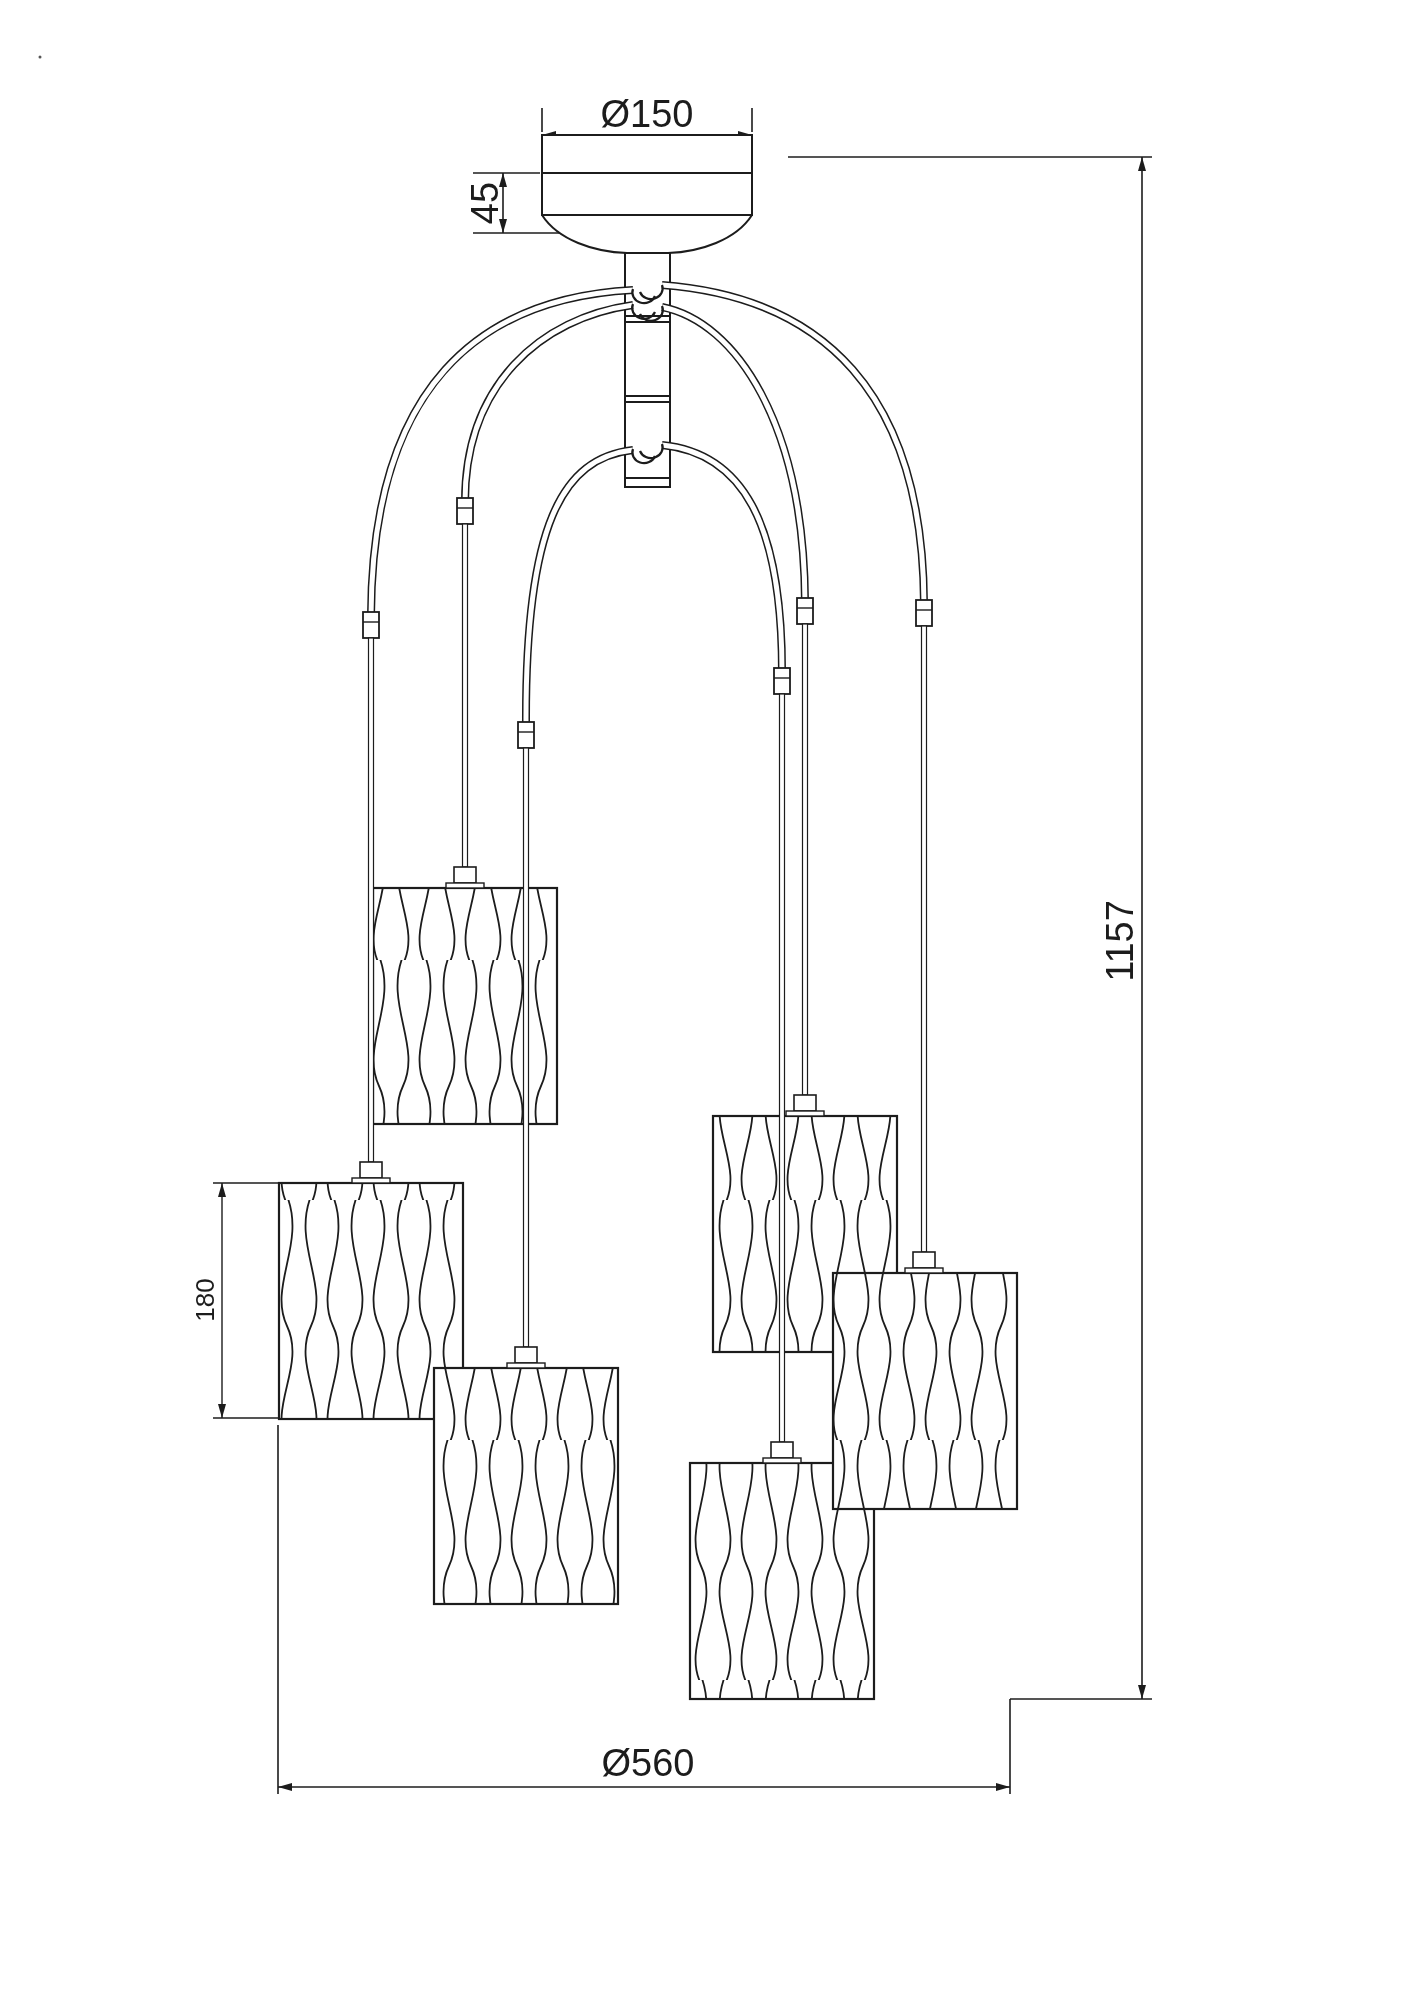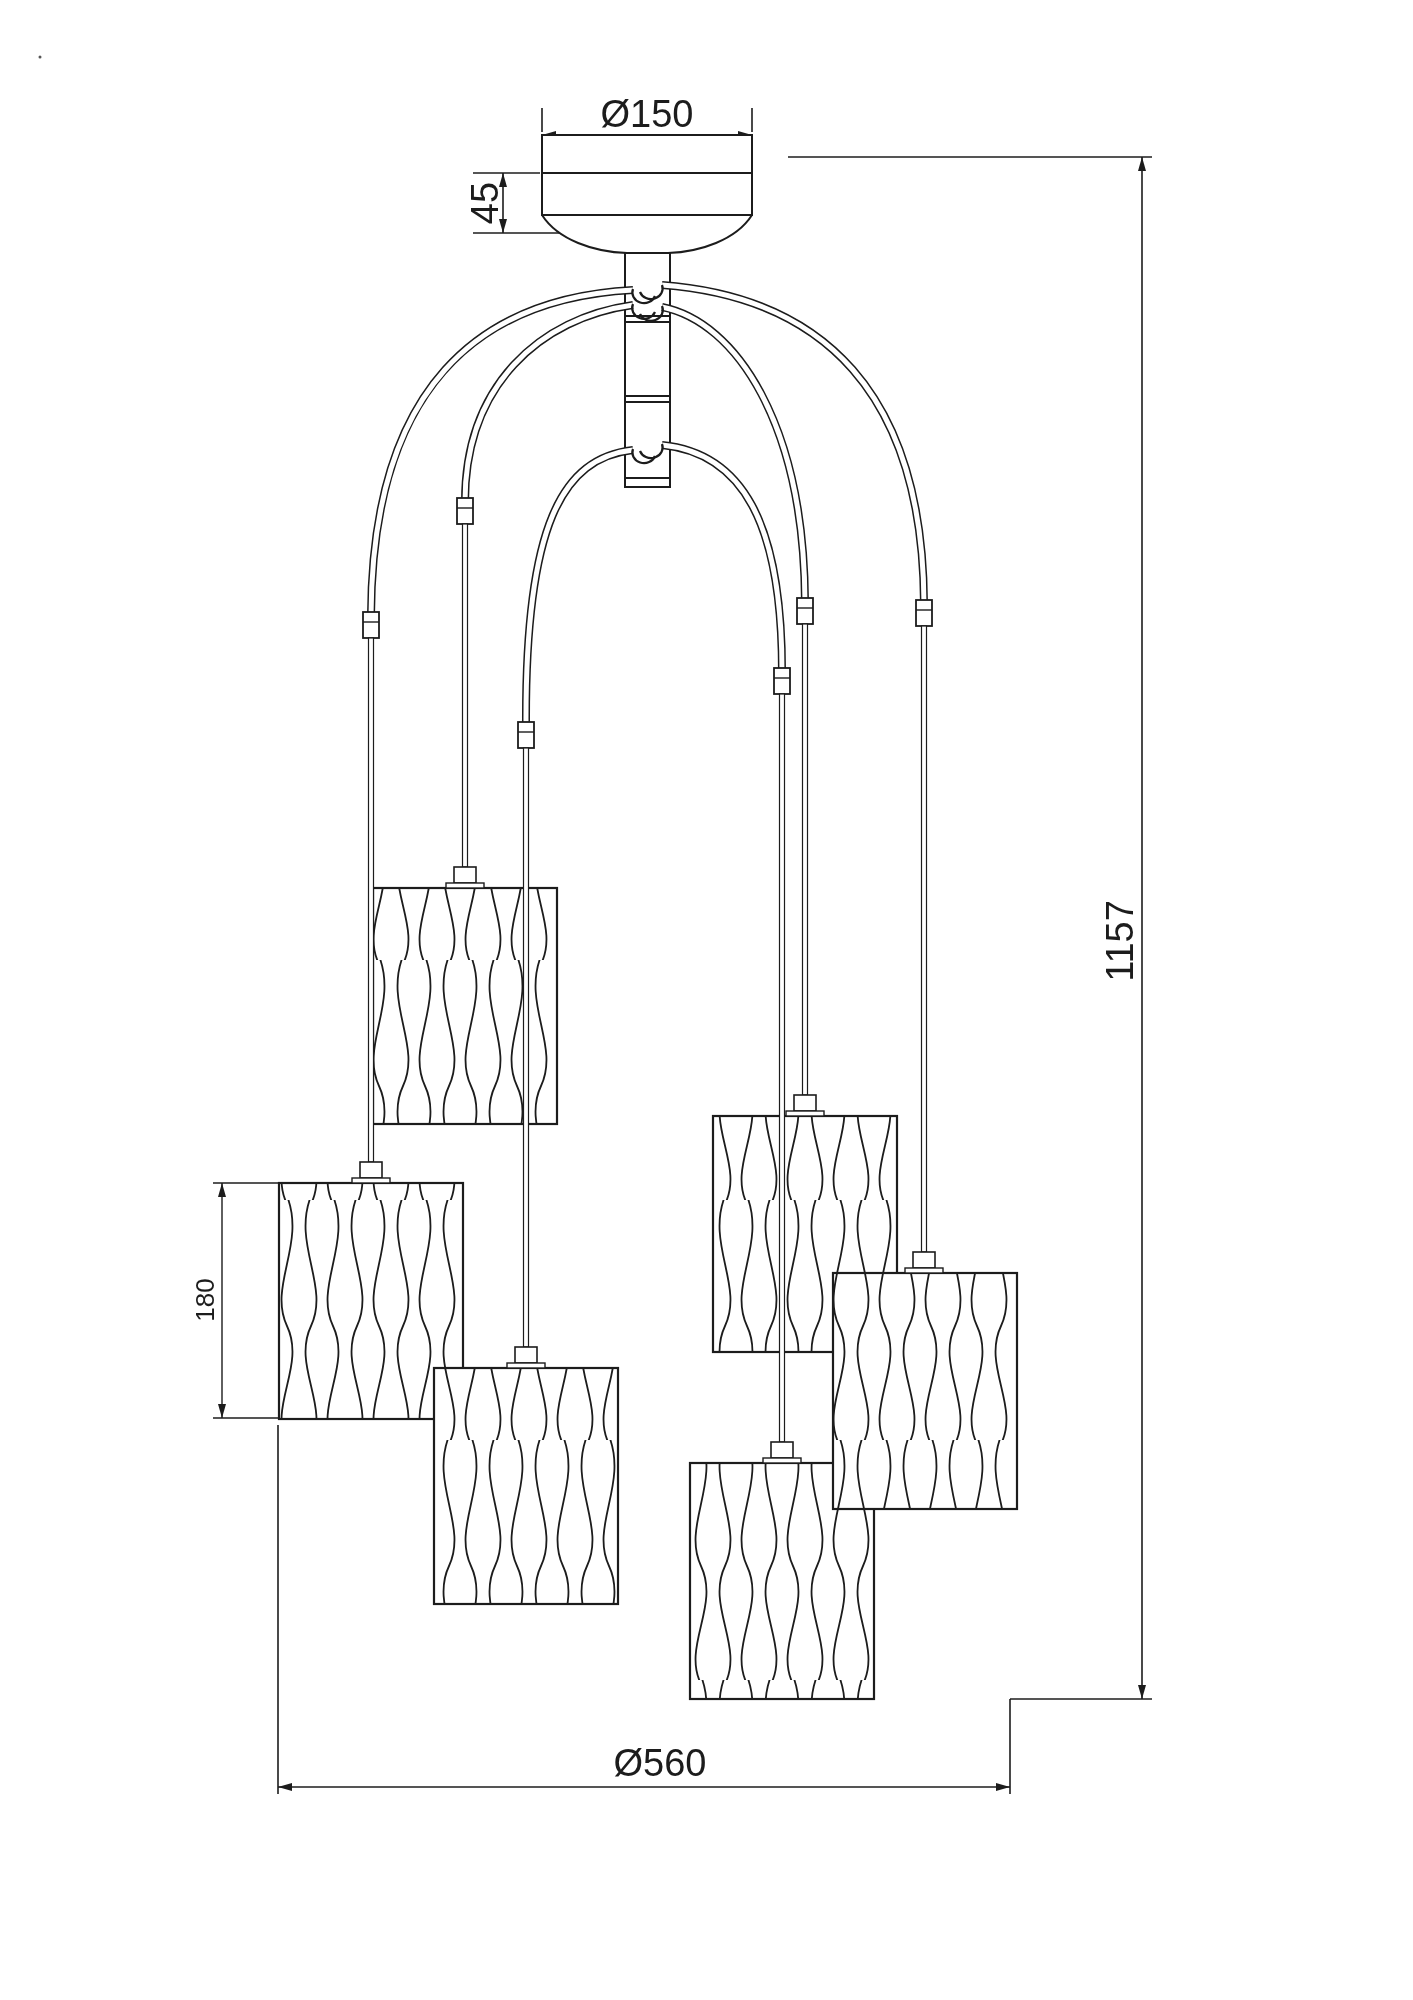--- a/index.html
+++ b/index.html
@@ -214,15 +214,15 @@
 </svg>
 
 <div class="dim-label" style="left:647px;top:114px;">Ø150</div>
 
 <div class="dim-label rot" style="left:485px;top:203px;">45</div>
 
 <div class="dim-label rot" style="left:1120px;top:941px;">1157</div>
 
 <div class="dim-label rot small" style="left:205px;top:1300px;">180</div>
 
-<div class="dim-label" style="left:648px;top:1763px;margin-left:12px;">Ø560</div>
+<div class="dim-label" style="left:648px;top:1763px;">Ø560</div>
 
 </div>
 
 </body></html>

